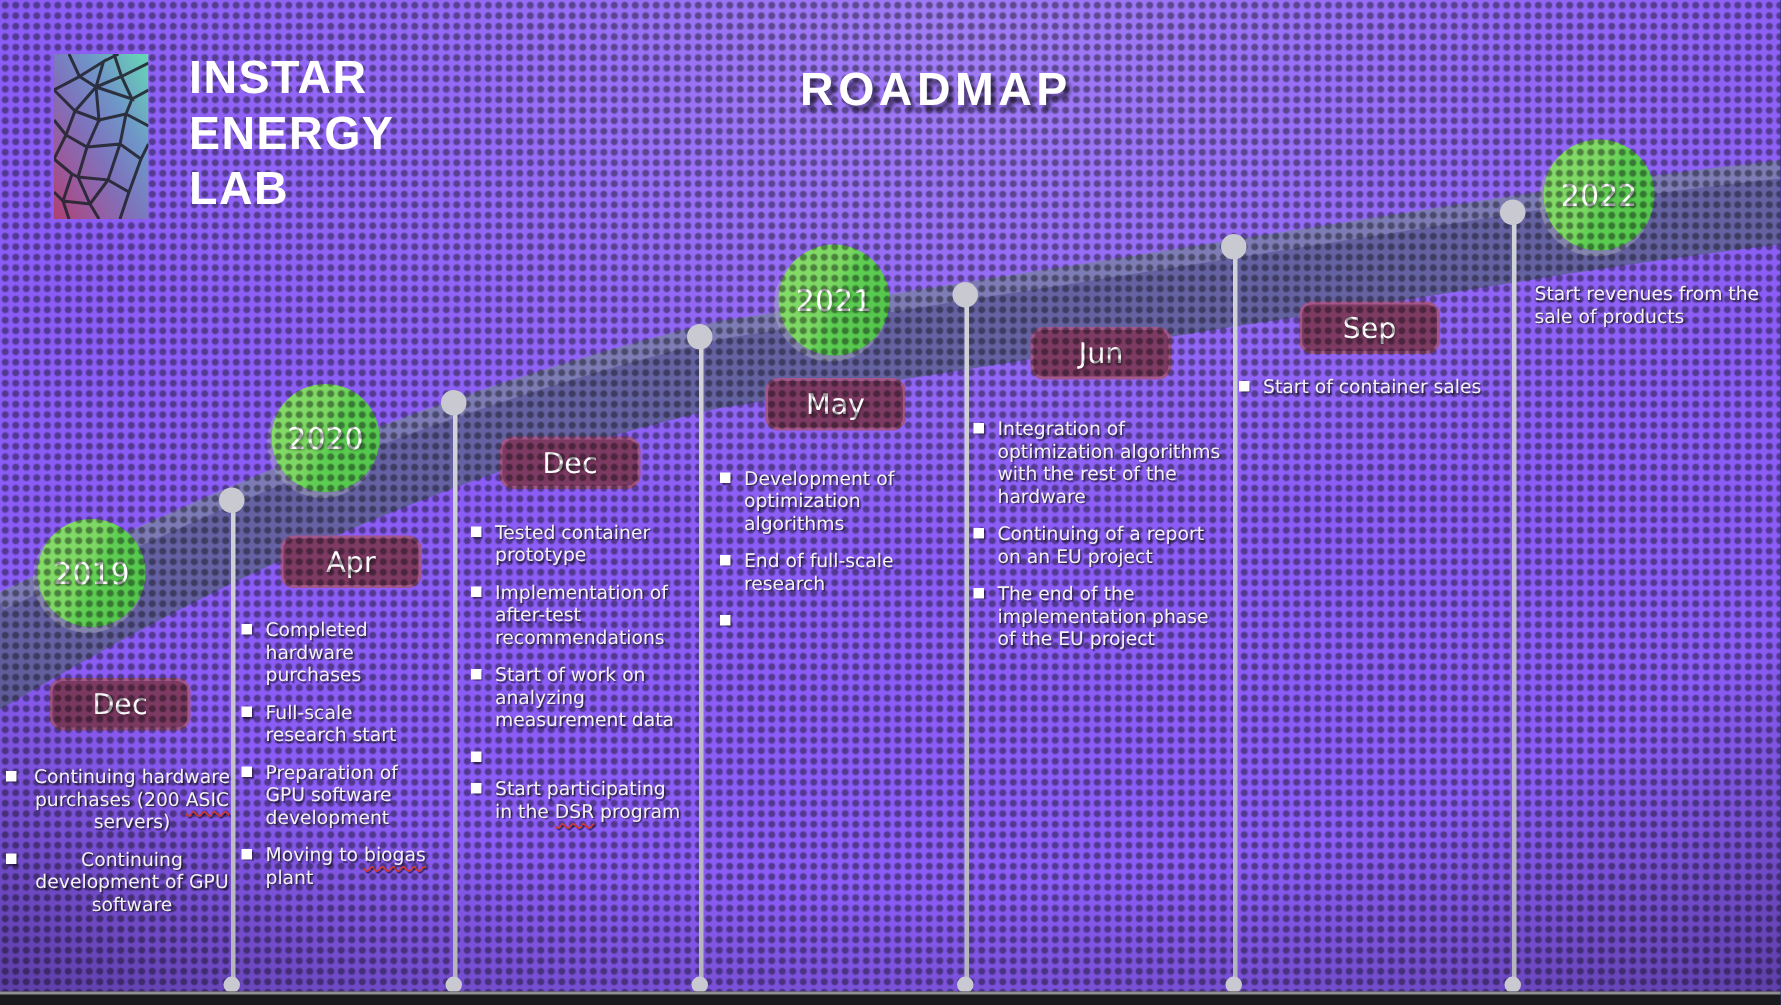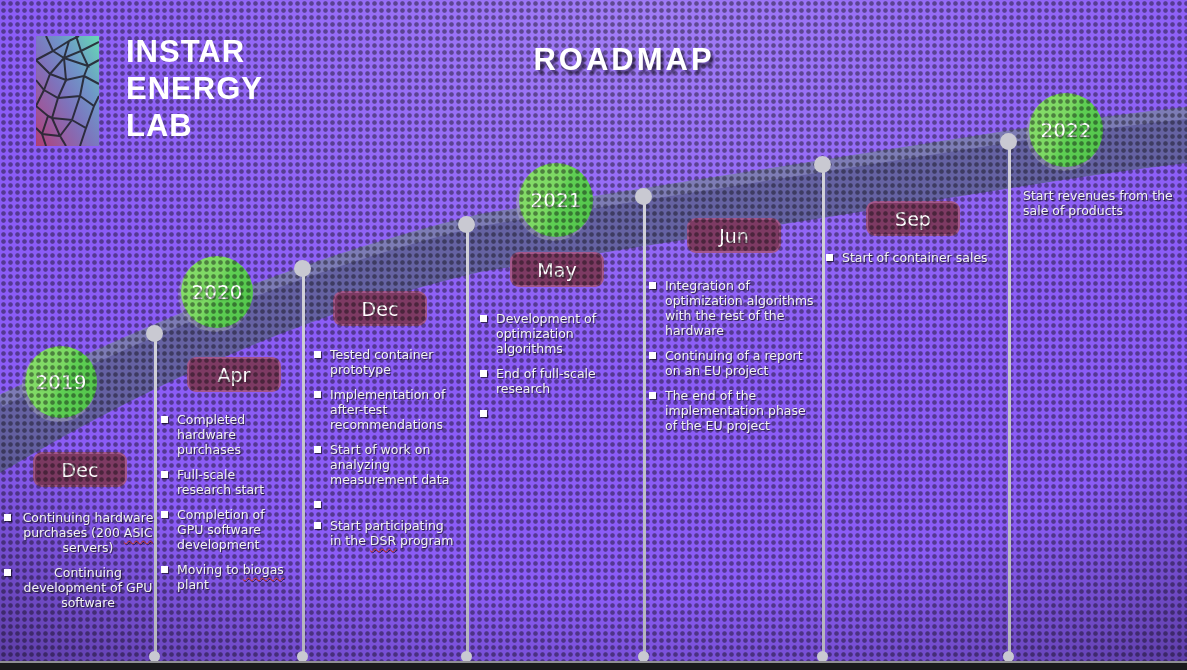--- a/index.html
+++ b/index.html
@@ -147,21 +147,21 @@
         <li>
           <span class="bq"></span>
           <span>Completed hardware purchases</span>
         </li>
         <li>
           <span class="bq"></span>
           <span>Full-scale research start</span>
         </li>
         <li>
           <span class="bq"></span>
-          <span>Completion of GPU software development</span>
+          <span>Preparation of GPU software development</span>
         </li>
         <li>
           <span class="bq"></span>
           <span>Moving to <span class="sq">biogas</span> plant</span>
         </li>
       </ul>
       <div class="month-badge" style="left: 333px; top: 291px;">
         <span class="month-label">Dec</span>
       </div>
       <ul class="mlist" style="left: 314px; top: 347px; width: 140px;">

